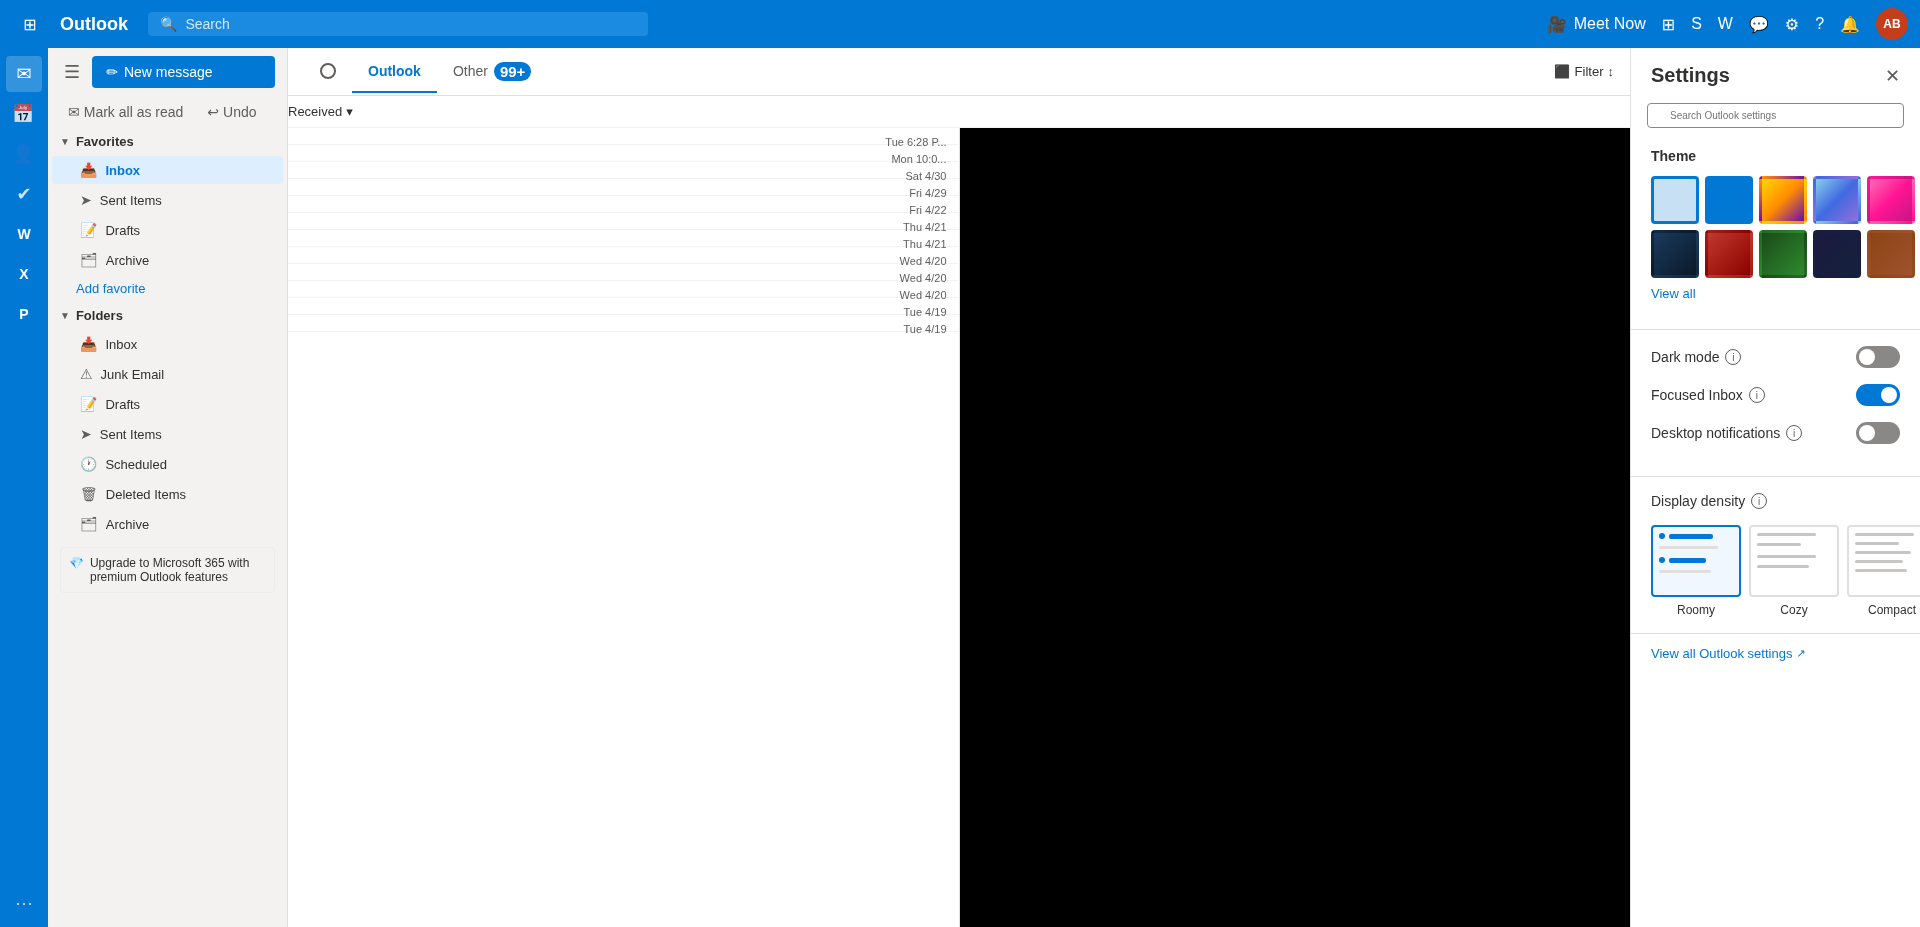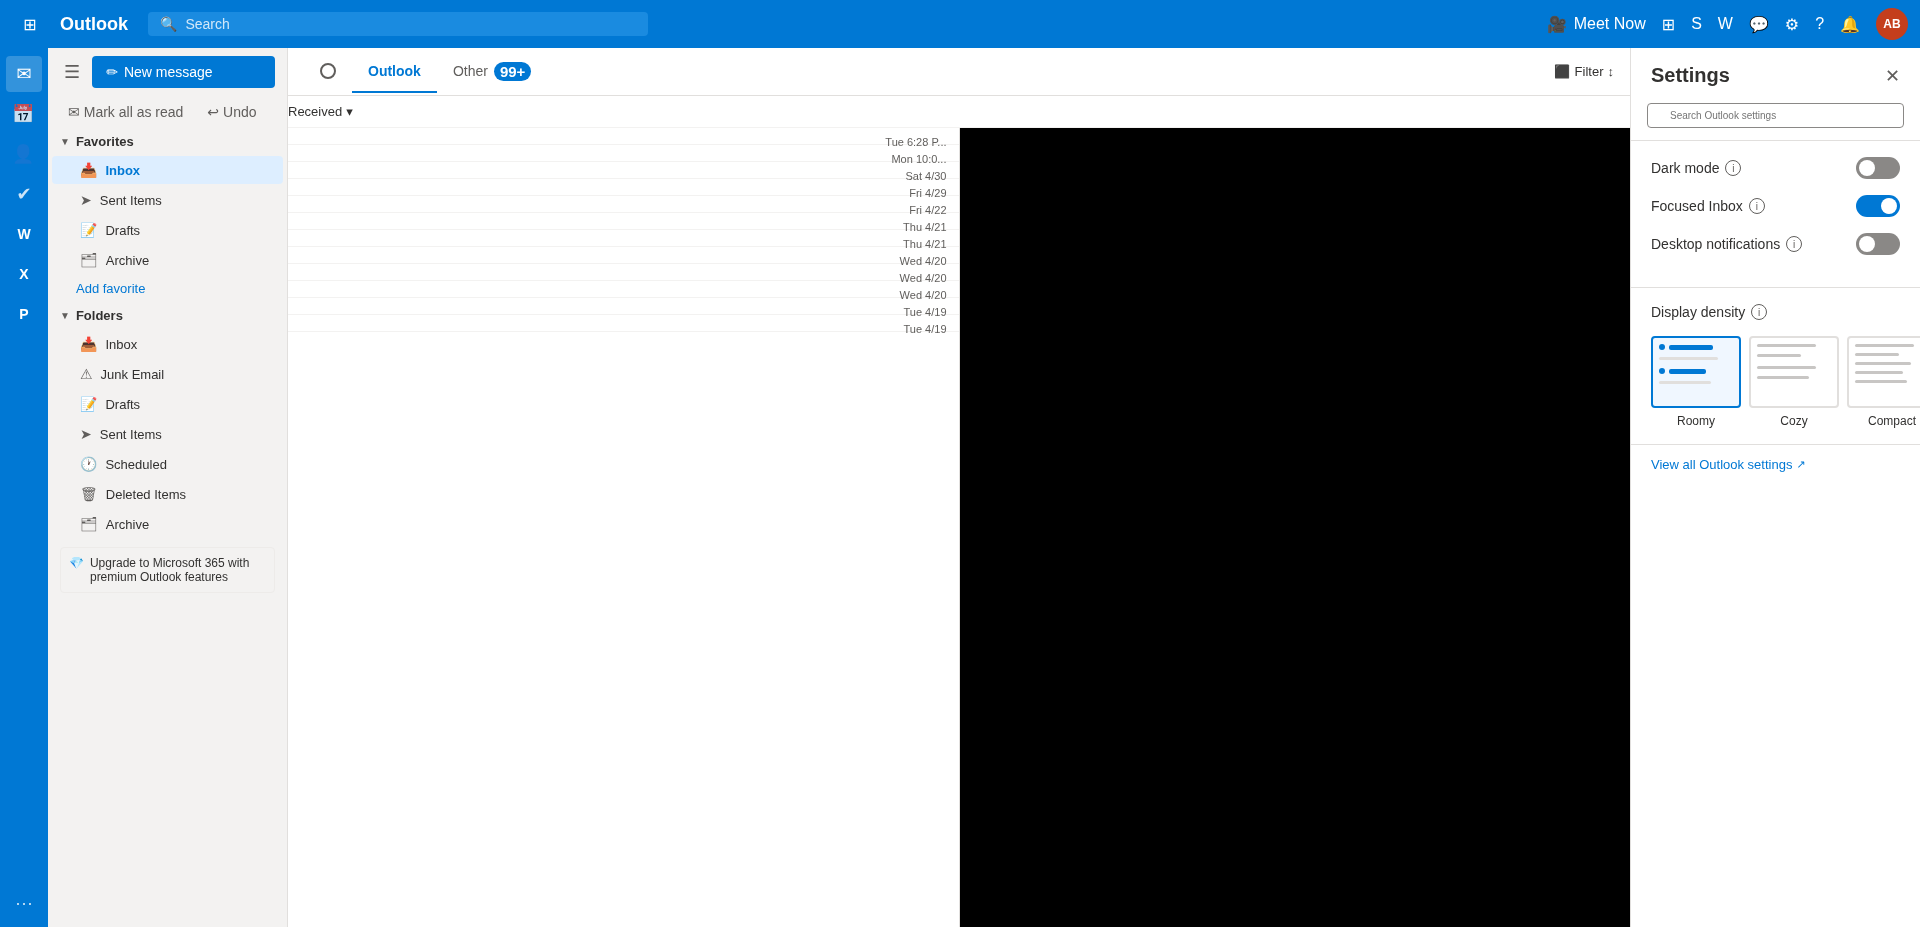--- a/index.html
+++ b/index.html
@@ -511,20 +511,36 @@
     </div>
   </div>
 
   <div class="settings-panel">
     <div class="settings-header">
       <span class="settings-title">Settings</span>
       <button class="settings-close">✕</button>
     </div>
     <input class="settings-search" type="text" placeholder="Search Outlook settings" style="">
 
+    <div class="settings-section">
+      <div class="settings-section-title">Theme</div>
+      <div class="theme-grid">
+        <div class="theme-swatch blue-light selected"></div>
+        <div class="theme-swatch blue-dark"></div>
+        <div class="theme-swatch gradient1"></div>
+        <div class="theme-swatch gradient2"></div>
+        <div class="theme-swatch gradient3"></div>
+        <div class="theme-swatch dark-blue"></div>
+        <div class="theme-swatch warm-red"></div>
+        <div class="theme-swatch circuit"></div>
+        <div class="theme-swatch dark-navy"></div>
+        <div class="theme-swatch warm-brown"></div>
+      </div>
+      <a class="view-all-link">View all</a>
+    </div>
 
     <div class="settings-divider"></div>
 
     <div class="settings-section">
 
       <div class="settings-row">
         <div class="settings-row-label">
           <span>Dark mode</span>
           <span class="info-icon">i</span>
         </div>

